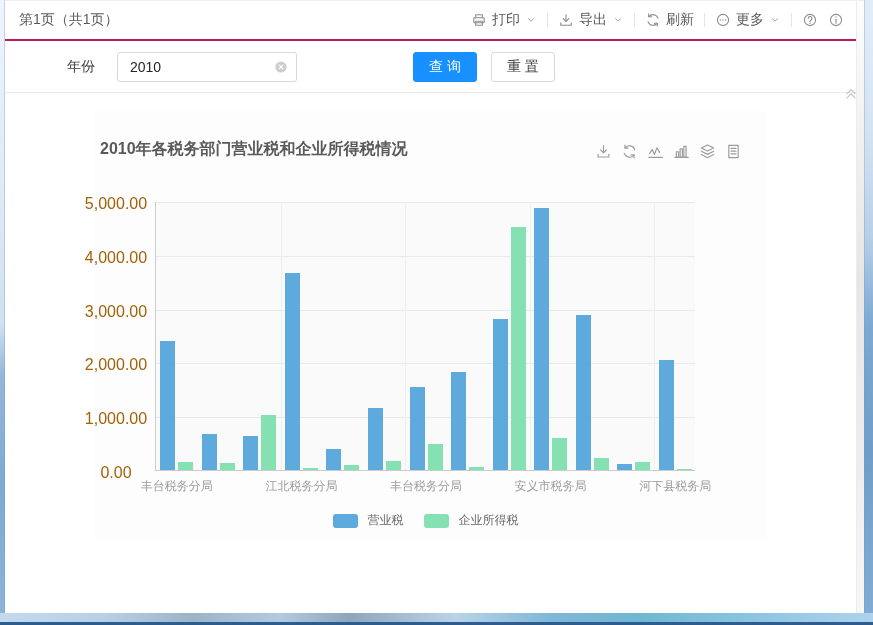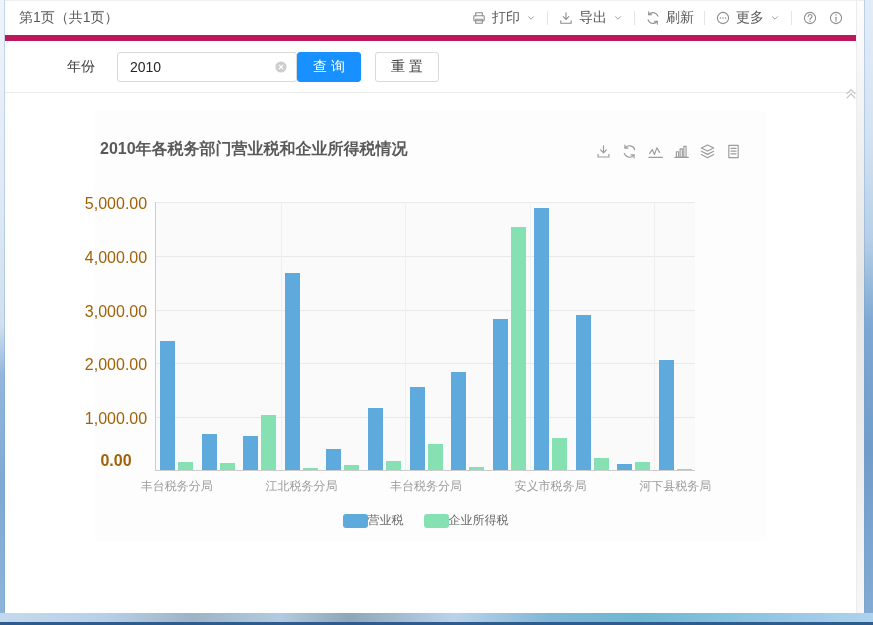--- a/index.html
+++ b/index.html
@@ -15,55 +15,55 @@
     border-left:1px solid rgba(120,155,195,.35);}
   .frame-bottom{position:absolute;left:0;bottom:0;width:873px;height:12px;z-index:31;
     background:linear-gradient(to right,#c3d9ee 0%,#b8d0e7 12%,#9db4c7 22%,#b3cbe0 32%,#8ea6ba 40%,#bad3e9 52%,#80b7d7 63%,#6fb7d2 73%,#87c3de 84%,#9ecbe8 93%,#aed3ec 100%);
     border-bottom:3px solid #2f5c8f;}
   .content{position:absolute;left:5px;top:0;width:859px;height:613px;background:#fff;border-top:1px solid #f0f0f0;}
   .scroll-strip{position:absolute;right:0;top:0;width:8px;height:100%;z-index:20;
     background:linear-gradient(to bottom,#fdfdfd 0%,#f2f2f2 20%,#e6e6e6 45%,#ededed 75%,#f7f7f7 100%);border-left:1px solid #ececec;}
 
   
   .header{height:40px;display:flex;align-items:center;justify-content:space-between;
-    padding:0 20px 0 14px;border-bottom:6px solid #be185d;gap:23px;}
+    padding:0 20px 0 14px;border-bottom:2px solid #be185d;gap:23px;}
   .pager{font-size:14px;color:#595959;}
   .toolbar{display:flex;align-items:center;gap:10px;}
   .tb-item{display:flex;align-items:center;gap:5px;color:#595959;font-size:14px;cursor:pointer;white-space:nowrap;}
   .tb-item svg{display:block;}
   .tb-divider{width:1px;height:14px;background:#e4e4e4;}
 
   
   .filterbar{height:52px;display:flex;align-items:center;border-bottom:1px solid #ebebeb;position:relative;}
   .f-label{margin-left:62px;font-size:14px;color:#404040;}
   .f-input{margin-left:22px;width:180px;height:30px;border:1px solid #d9d9d9;border-radius:3px;
     display:flex;align-items:center;padding:0 8px 0 10px;background:#fff;}
   .f-input input{border:none;outline:none;flex:1;font-size:14px;color:#262626;background:transparent;width:100%;}
   .f-clear{display:flex;align-items:center;margin-left:4px;cursor:pointer;}
   .btn{height:30px;padding:0 15px;border-radius:3px;font-size:14px;cursor:pointer;border:1px solid #d9d9d9;background:#fff;color:#404040;}
   .btn.primary{background:#1890ff;border-color:#1890ff;color:#fff;}
-  .btn.query{}
+  .btn.query{margin-left:116px;}
   .btn.reset{margin-left:14px;}
 
   
   .main{position:relative;height:520px;background:#fff;}
   .collapse{position:absolute;left:838px;top:-8px;width:16px;height:16px;cursor:pointer;z-index:5;}
   .chart-card{position:absolute;left:90px;top:18px;width:672px;height:430px;background:#fdfdfd;}
   .chart-title{position:absolute;left:5px;top:28px;font-size:16px;font-weight:bold;color:#595959;}
   .toolbox{position:absolute;right:25px;top:32px;display:flex;align-items:center;gap:9px;}
   .toolbox .tbx{cursor:pointer;display:flex;}
   .plot{position:absolute;left:60px;top:91px;width:540px;height:269px;background:#fafafa;
     border-left:1px solid #ccc;border-bottom:1px solid #ccc;}
   .gridline-h{position:absolute;left:0;width:100%;height:1px;background:#e9e9e9;}
   .gridline-v{position:absolute;top:0;width:1px;height:100%;background:#efefef;}
   .bar{position:absolute;bottom:0;}
   .ylab{position:absolute;left:-72px;width:64px;text-align:center;font-size:16px;color:#a16207;}
   .xlab{position:absolute;width:120px;text-align:center;font-size:12px;color:#9b9b9b;white-space:nowrap;}
   .legend{position:absolute;left:0;width:100%;display:flex;justify-content:center;align-items:center;gap:20px;}
-  .legend-item{display:flex;align-items:center;gap:0;cursor:pointer;}
+  .legend-item{display:flex;align-items:center;gap:10px;cursor:pointer;}
   .legend-swatch{width:25px;height:14px;border-radius:3px;}
   .legend-label{font-size:12px;color:#666;}
 </style>
 </head>
 <body>
 
 <div class="stage">
   <div class="frame-left"></div>
   <div class="frame-right"></div>
   <div class="frame-bottom"></div>
@@ -217,21 +217,21 @@
               </svg>
             </span>
             <span class="tbx">
               <svg width="17" height="17" viewBox="0 0 16 16" fill="none" stroke="#9c9c9c" stroke-width="1.1" stroke-linecap="round" stroke-linejoin="round">
                 <rect x="3.6" y="2.2" width="8.8" height="11.6"></rect>
                 <path d="M5.6 5h4.8M5.6 7.6h4.8M5.6 10.2h4.8"></path>
               </svg>
             </span>
           </div>
         <div class="plot" id="plot">
-            <div class="ylab" style="top: 250px; font-weight: bold;">0.00</div>
+            <div class="ylab" style="top: 262px;">0.00</div>
             <div class="gridline-h" style="top: 215.2px;"></div>
             <div class="ylab" style="top: 208.2px;">1,000.00</div>
             <div class="gridline-h" style="top: 161.4px;"></div>
             <div class="ylab" style="top: 154.4px;">2,000.00</div>
             <div class="gridline-h" style="top: 107.6px;"></div>
             <div class="ylab" style="top: 100.6px;">3,000.00</div>
             <div class="gridline-h" style="top: 53.8px;"></div>
             <div class="ylab" style="top: 46.8px;">4,000.00</div>
             <div class="gridline-h" style="top: 0px;"></div>
             <div class="ylab" style="top: -7px;">5,000.00</div>

